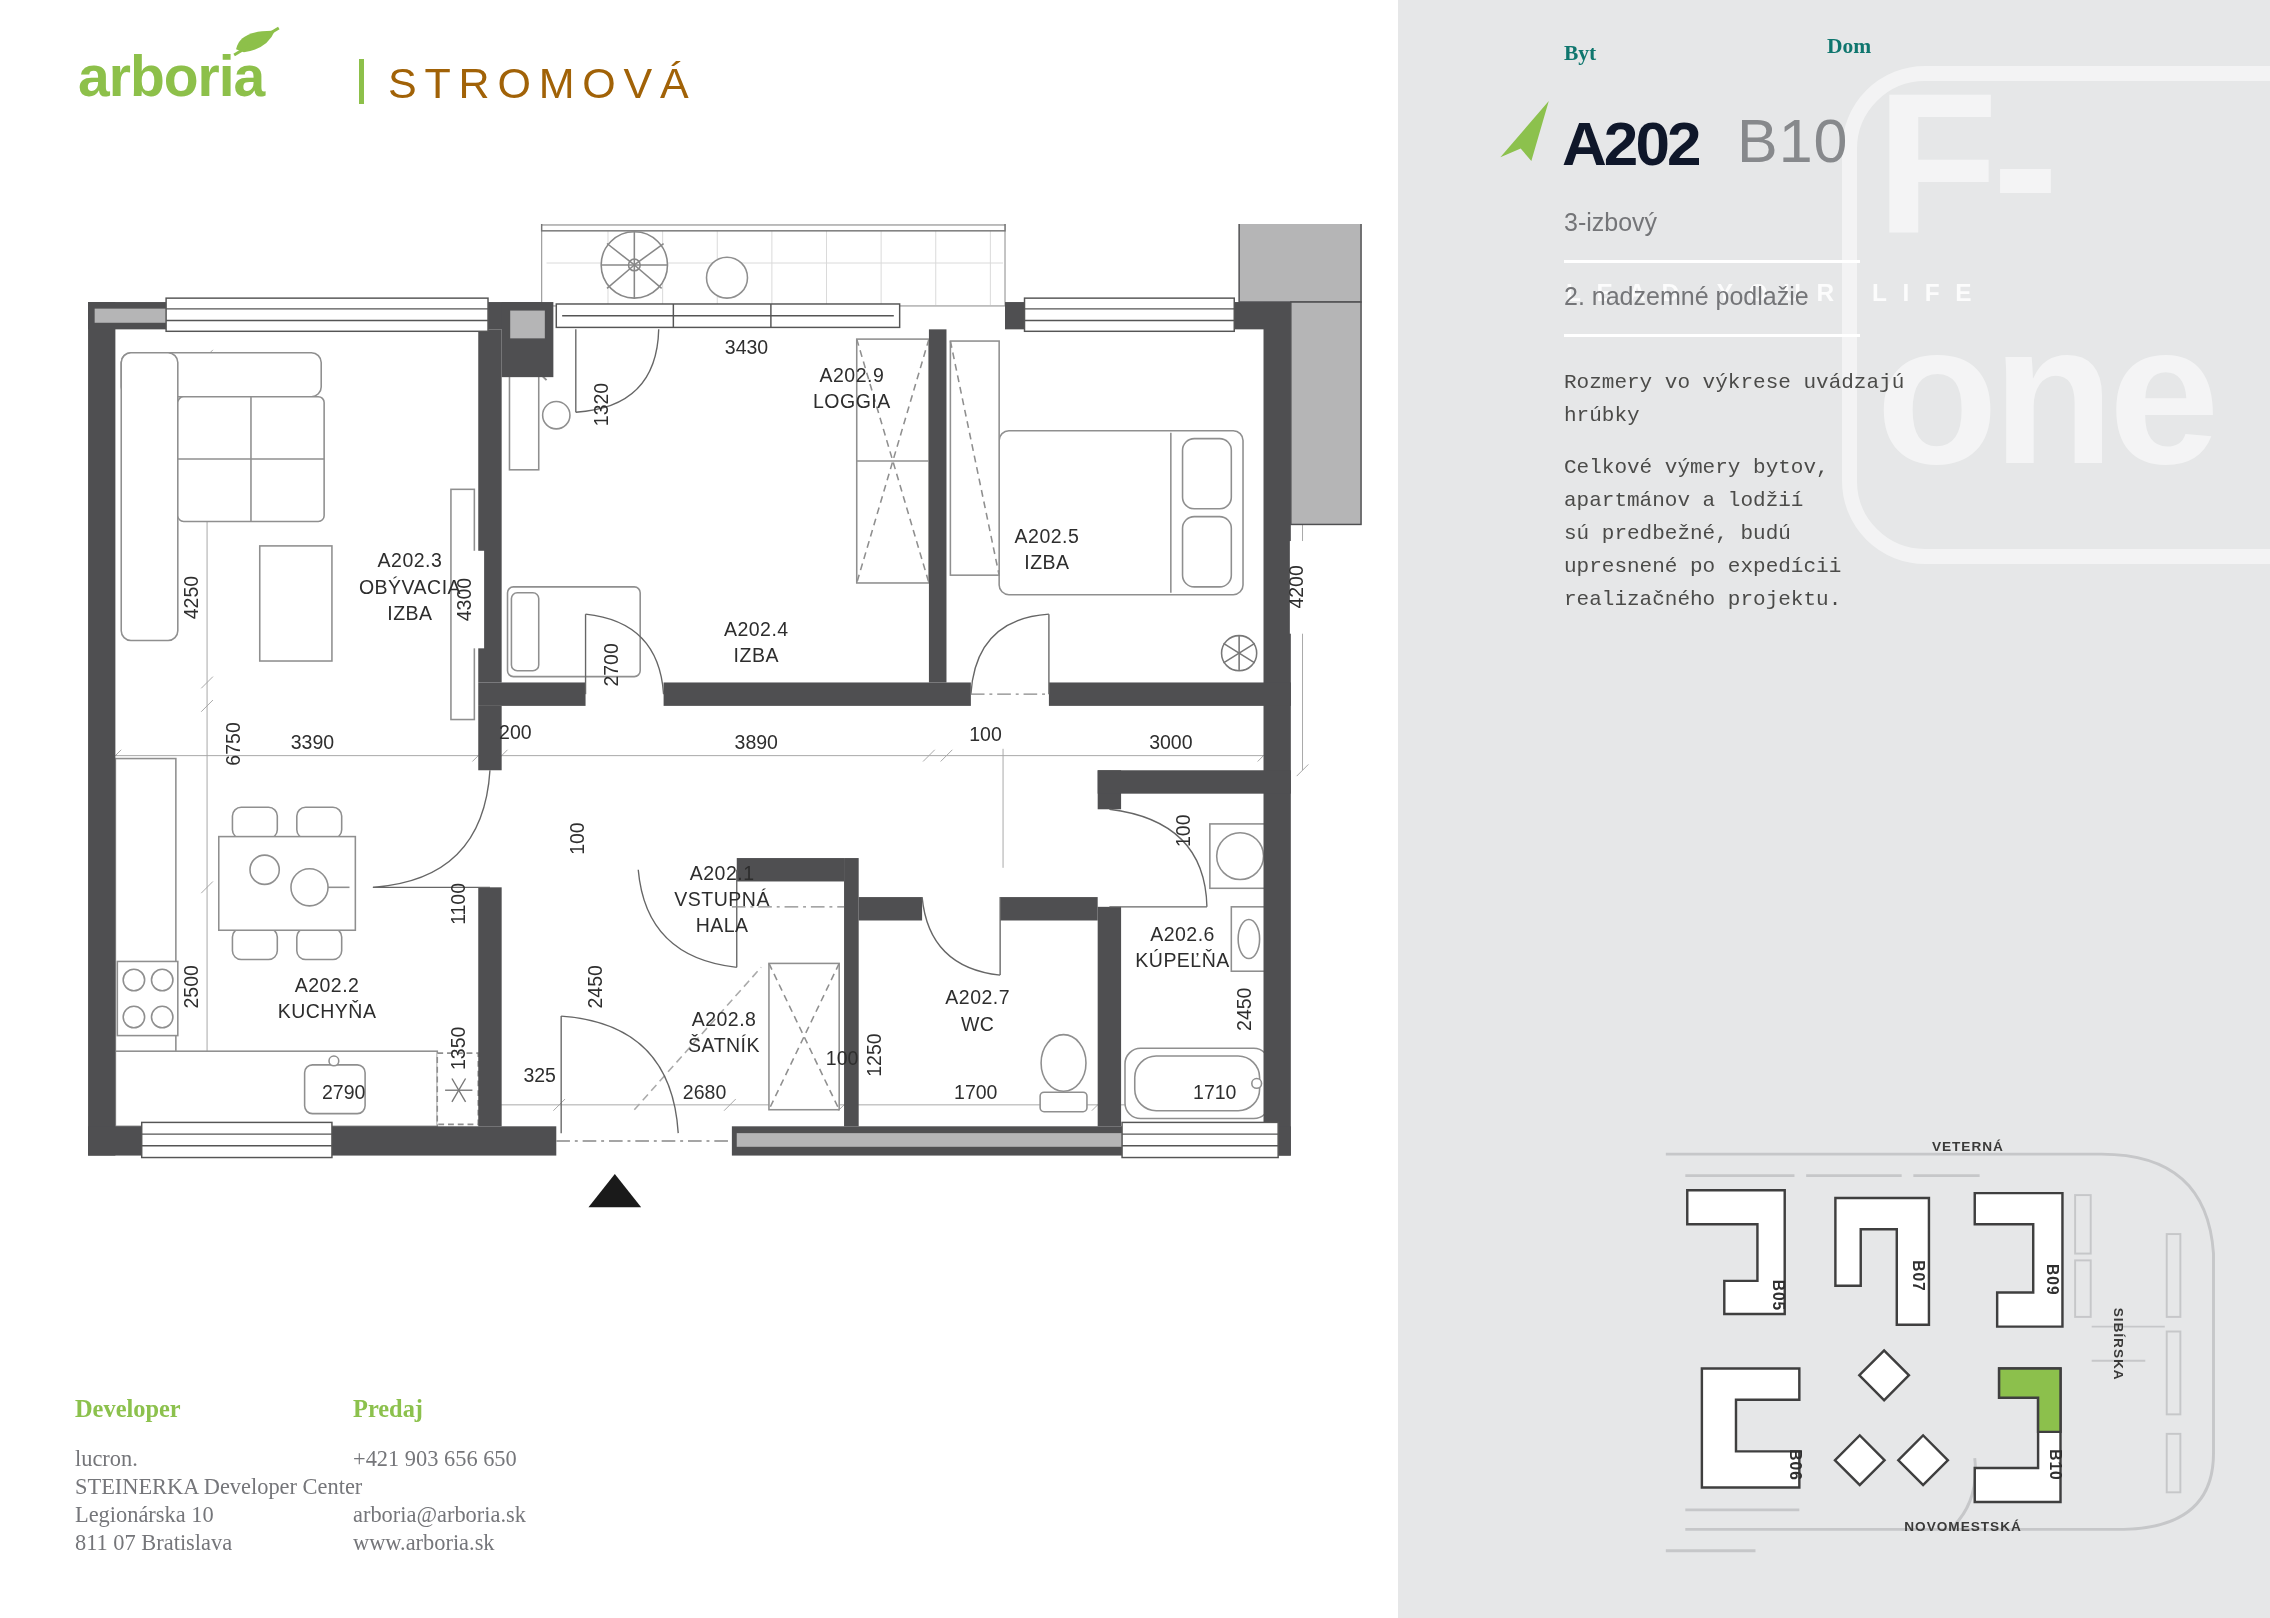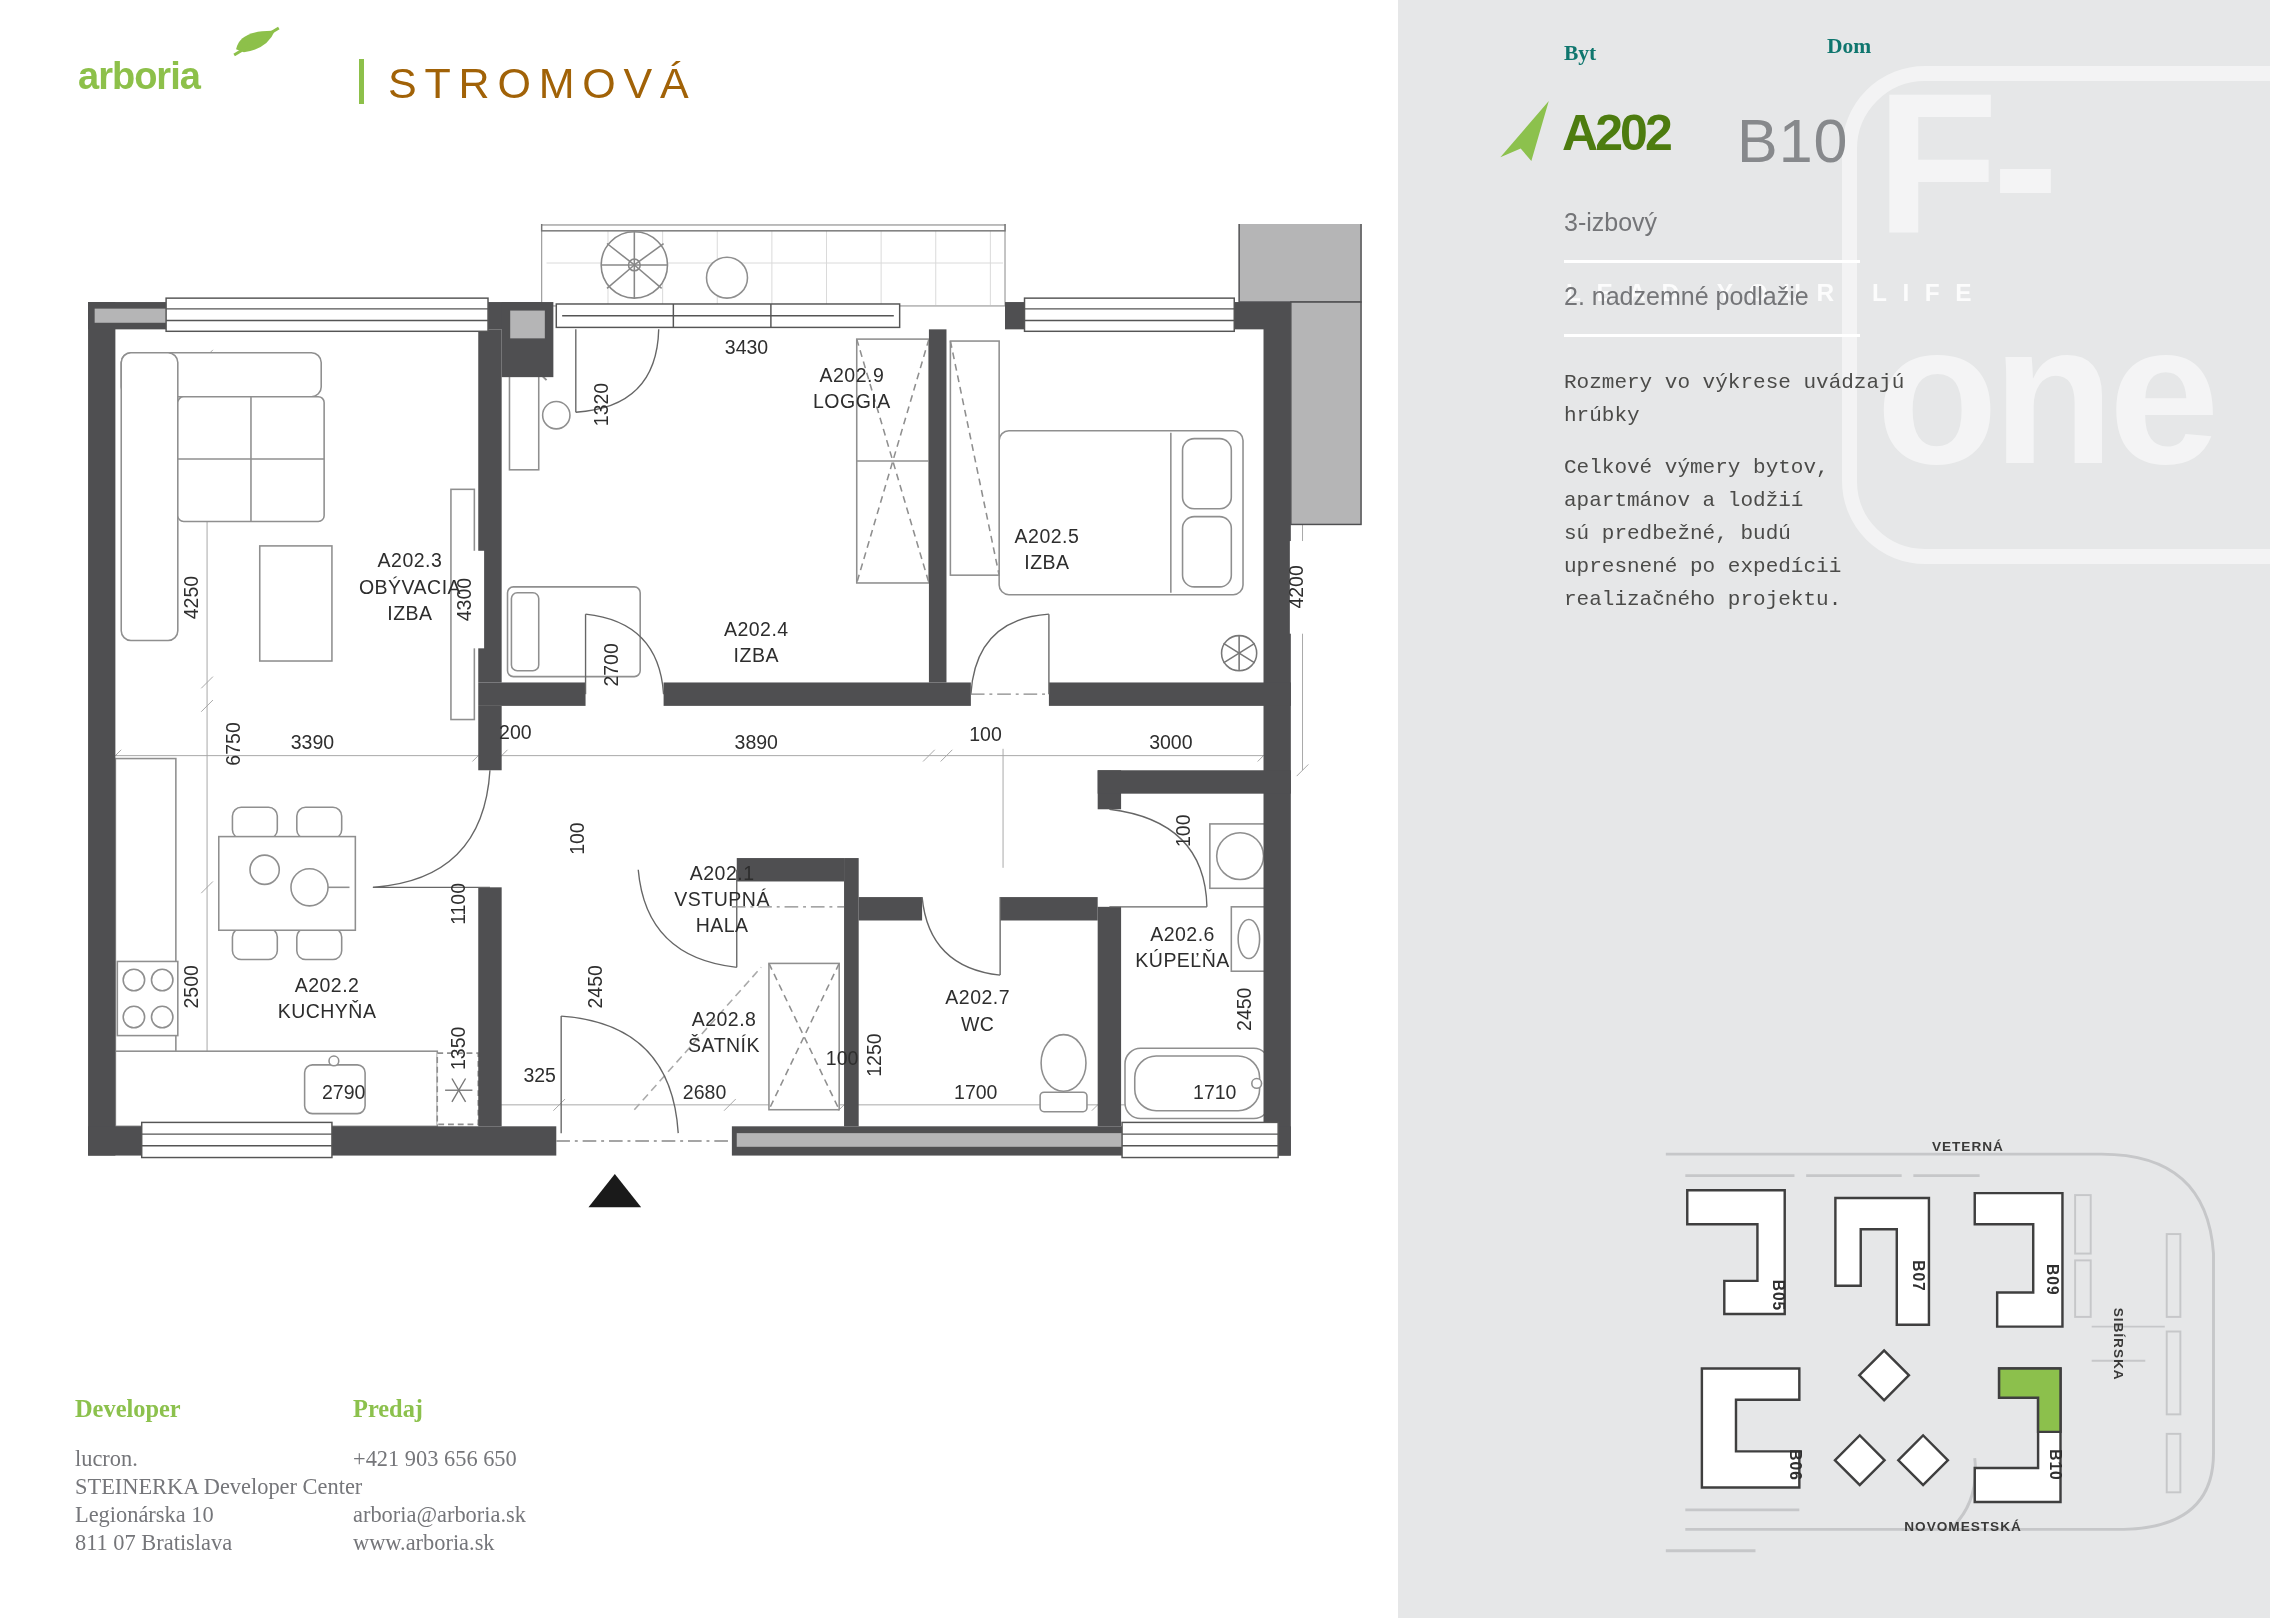--- a/index.html
+++ b/index.html
@@ -1,42 +1,42 @@
 <!DOCTYPE html>
 <html><head>
 <meta charset="utf-8">
 <style>
   html,body{margin:0;padding:0;}
   body{width:2270px;height:1619px;background:#fff;font-family:"Liberation Sans",sans-serif;position:relative;overflow:hidden;}
   .page{position:absolute;inset:0;background:#fff;}
 
   
   .brand{position:absolute;left:78px;top:47px;height:68px;}
-  .brand-word{font-size:38px;font-weight:bold;color:#8dc04a;letter-spacing:-1px;line-height:59px;}
+  .brand-word{font-size:57px;font-weight:bold;color:#8dc04a;letter-spacing:-1px;line-height:59px;}
   .brand-leaf{position:absolute;left:152px;top:-21.5px;}
   .brand-sep{position:absolute;left:281px;top:11.7px;width:4.9px;height:45px;background:#8dc04a;}
   .brand-project{position:absolute;left:310px;top:11.7px;font-size:43px;color:#a16207;letter-spacing:7.8px;font-weight:400;}
 
   
   .plan{position:absolute;left:88px;top:224px;width:1278px;height:1034px;}
 
   
   .foot-block{position:absolute;font-family:"Liberation Serif",serif;}
   .foot-head{font-size:24.4px;font-weight:bold;color:#8cc14d;margin-bottom:21.5px;}
   .foot-block .line{font-size:22.4px;color:#75767a;line-height:28px;}
 
   
   .panel{position:absolute;left:1398px;top:0;width:873px;height:1619px;background:#e6e7e8;overflow:hidden;}
   .wm{position:absolute;z-index:1;}
   .wm-frame{left:444px;top:66px;width:644px;height:468px;border:15.6px solid rgba(255,255,255,0.5);border-radius:83px;}
   .wm-main{left:478px;top:49px;font-size:200px;font-weight:bold;color:rgba(255,255,255,0.55);letter-spacing:-5.9px;}
   .wm-sub{left:168px;top:279px;font-size:24.4px;font-weight:bold;color:rgba(255,255,255,0.85);letter-spacing:15.6px;white-space:nowrap;}
   .p-el{position:absolute;z-index:2;}
   .p-small-label{font-family:"Liberation Serif",serif;font-size:21.5px;font-weight:bold;color:#0f766e;}
-  .p-unit{left:164px;top:94px;font-size:50px;font-weight:800;color:#4d7c0f;letter-spacing:-2.9px;line-height:78px;}
+  .p-unit{left:164px;top:105px;font-size:62px;font-weight:800;color:#0f172a;letter-spacing:-2.9px;line-height:78px;}
   .p-bld{left:339px;top:109px;font-size:61px;font-weight:400;color:#87898c;letter-spacing:1px;line-height:64px;}
   .p-type{left:166px;top:208px;font-size:25px;color:#747578;}
   .p-divider{left:166px;width:296px;height:2.9px;background:#fff;}
   .p-floor{left:166px;top:282px;font-size:25px;color:#747578;}
   .p-note{left:166px;width:351px;font-family:Liberation Mono, monospace;}
   .p-note .line{font-size:21px;color:#4b4b49;line-height:33px;}
   .map{left:260px;top:1122px;width:614px;height:497px;}
 
   svg text{user-select:none;}
 </style>

